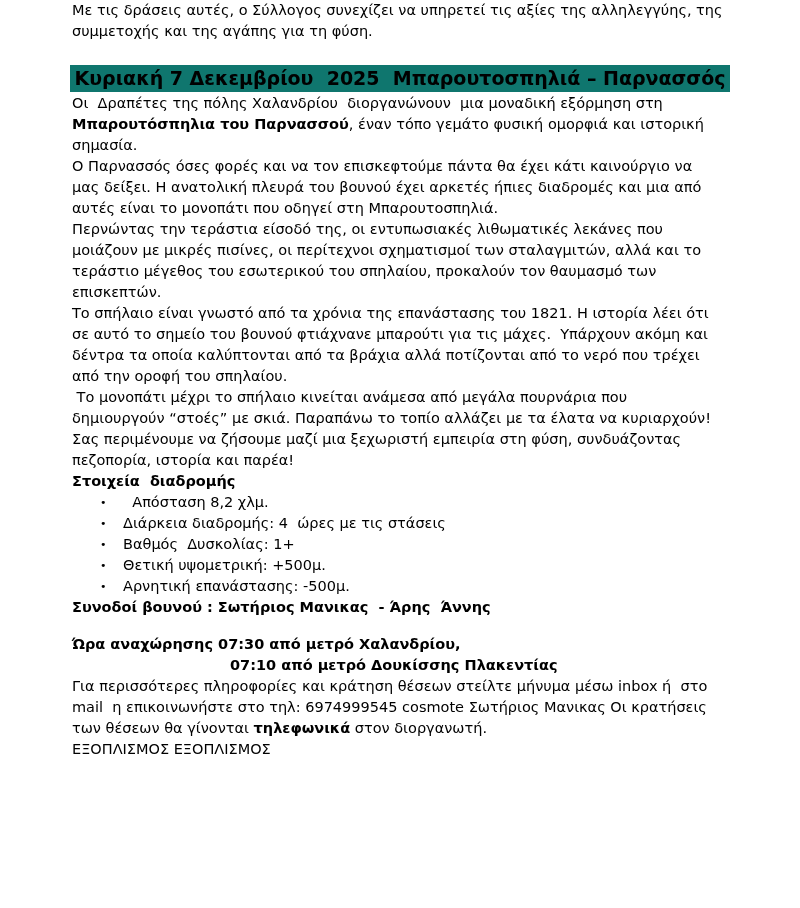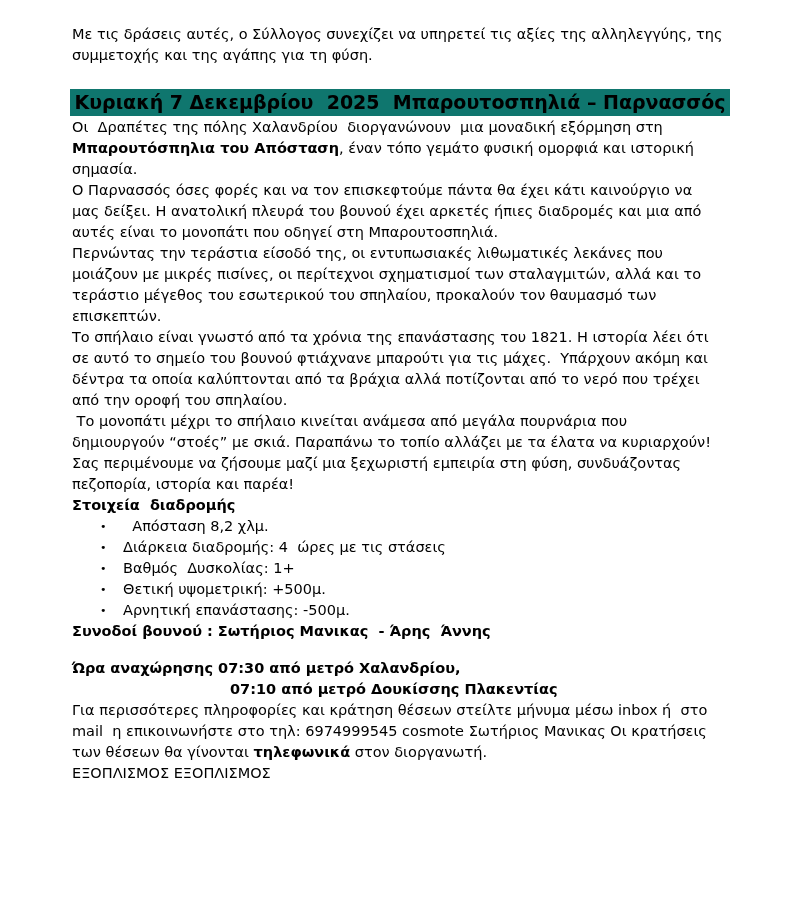--- a/index.html
+++ b/index.html
@@ -6,21 +6,21 @@
   .page {
     position: relative;
     width: 800px;
     height: 908px;
     box-sizing: border-box;
     background: #ffffff;
     color: #000000;
     font-family: "DejaVu Sans", sans-serif;
     font-size: 14.5px;
     line-height: 21px;
-    padding: 24px 10px 0 72px;
+    padding: 0 10px 0 72px;
     overflow: hidden;
   }
   .page p, .page h2, .page ul { margin: 0; padding: 0; }
   .txt { white-space: pre-wrap; }
   .b { font-weight: bold; }
 
   .event-heading-row { margin-top: 23px; margin-left: -62px; text-align: center; line-height: 26px; }
   .highlight {
     background: #0f766e;
     font-weight: bold;
@@ -51,21 +51,21 @@
 <body>
 
 <div class="page">
 
   <p class="txt">Με τις δράσεις αυτές, ο Σύλλογος συνεχίζει να υπηρετεί τις αξίες της αλληλεγγύης, της
 συμμετοχής και της αγάπης για τη φύση.</p>
 
   <div class="event-heading-row"><span class="highlight">Κυριακή 7 Δεκεμβρίου  2025  Μπαρουτοσπηλιά – Παρνασσός</span></div>
 
   <p class="txt p-desc1"><span class="txt">Οι  Δραπέτες της πόλης Χαλανδρίου  διοργανώνουν  μια μοναδική εξόρμηση στη
-</span><span class="txt b">Μπαρουτόσπηλια του Απόσταση</span><span class="txt">, έναν τόπο γεμάτο φυσική ομορφιά και ιστορική
+</span><span class="txt b">Μπαρουτόσπηλια του Παρνασσού</span><span class="txt">, έναν τόπο γεμάτο φυσική ομορφιά και ιστορική
 σημασία.</span></p>
 
   <p class="txt p-desc2">Ο Παρνασσός όσες φορές και να τον επισκεφτούμε πάντα θα έχει κάτι καινούργιο να
 μας δείξει. Η ανατολική πλευρά του βουνού έχει αρκετές ήπιες διαδρομές και μια από
 αυτές είναι το μονοπάτι που οδηγεί στη Μπαρουτοσπηλιά.</p>
 
   <p class="txt p-desc3">Περνώντας την τεράστια είσοδό της, οι εντυπωσιακές λιθωματικές λεκάνες που
 μοιάζουν με μικρές πισίνες, οι περίτεχνοι σχηματισμοί των σταλαγμιτών, αλλά και το
 τεράστιο μέγεθος του εσωτερικού του σπηλαίου, προκαλούν τον θαυμασμό των
 επισκεπτών.</p>

